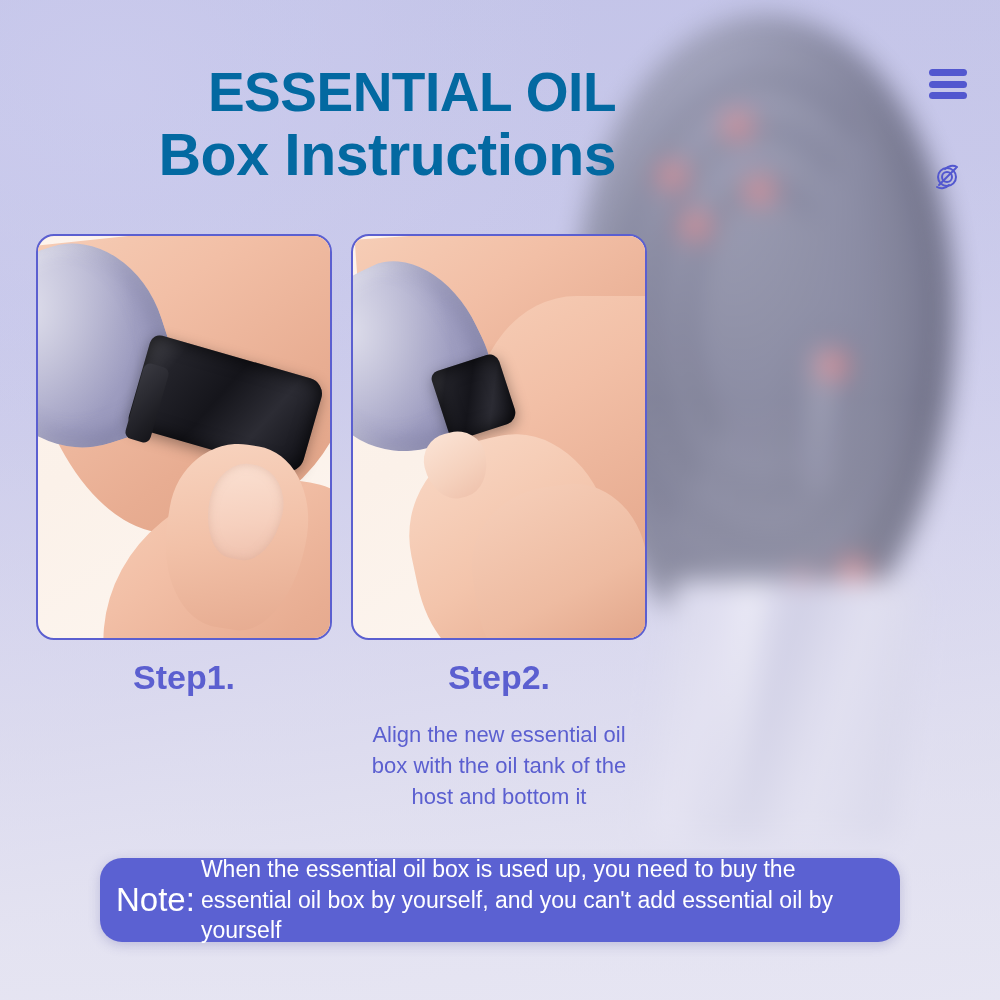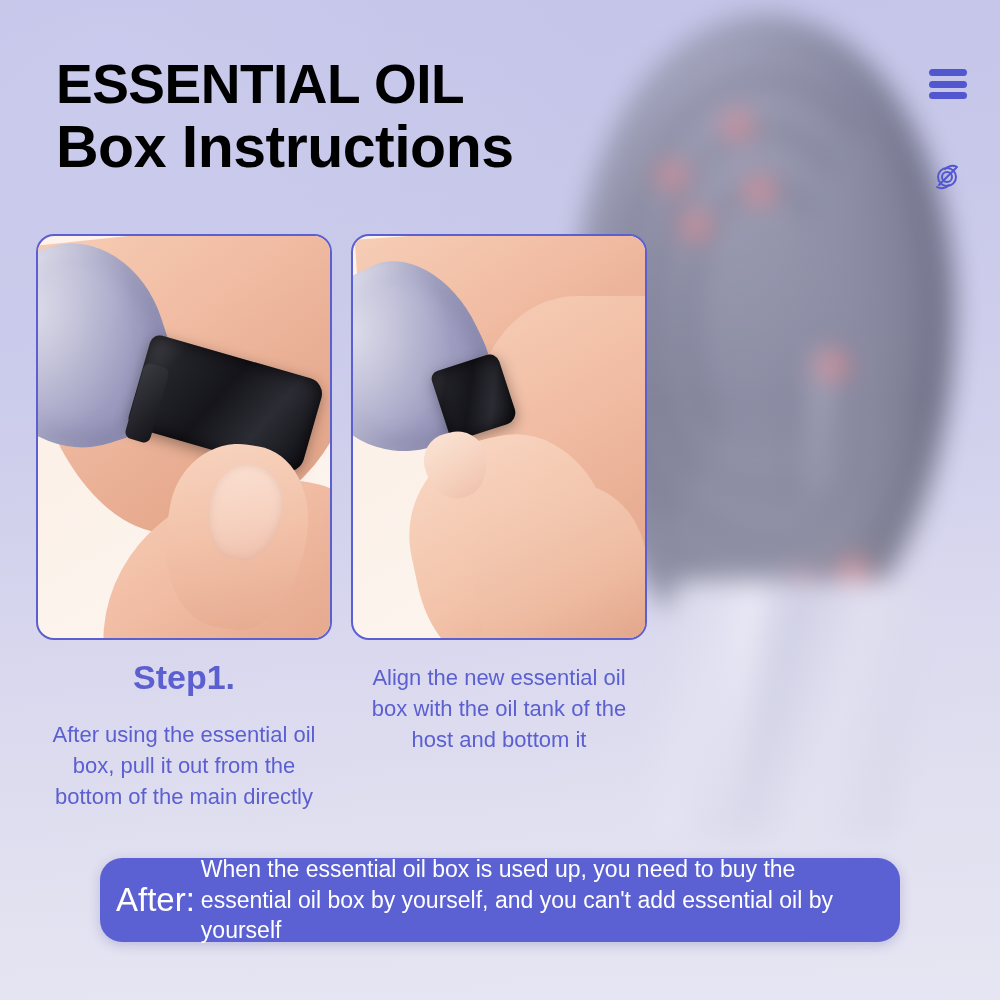--- a/index.html
+++ b/index.html
@@ -79,22 +79,22 @@
     cursor:pointer;
   }
   .icon-menu span{ display:block; height:7px; border-radius:4px; background:#5257cf; }
 
   .icon-target{
     position:absolute; left:928px; top:156px; width:40px; height:40px; cursor:pointer;
   }
 
   
   .title{
-    position:absolute; left:56px; top:56px; width:560px;
-    color:#000000; line-height:1.04; letter-spacing:-0.5px;
+    position:absolute; left:56px; top:64px; width:560px;
+    color:#0369a1; line-height:1.04; letter-spacing:-0.5px;text-align:right;
   }
   .title-l1{ font-size:55px; font-weight:bold; }
   .title-l2{ font-size:59px; font-weight:bold; margin-top:4px; }
 
   
   .steps{
     position:absolute; left:36px; top:234px; width:708px;
     display:flex; gap:19px;
   }
   .step{ width:296px; }
@@ -241,34 +241,34 @@
     <div class="step-photo">
       <div class="skin c1-skin-top"></div>
       <div class="skin c1-skin-bottom"></div>
       <div class="device c1-device"></div>
       <div class="oilbox c1-oilbox"></div>
       <div class="c1-oilbox-cap" style="position:absolute"></div>
       <div class="c1-thumb" style="position:absolute"></div>
       <div class="c1-nail" style="position:absolute"></div>
     </div>
     <div class="step-title">Step1.</div>
-    <div class="step-desc">After using the essential oil box, pull it out from the bottom of the main directly</div>
   </div>
 
   <div class="step">
     <div class="step-photo">
       <div class="skin c2-skin-top"></div>
       <div class="skin c2-skin-right"></div>
       <div class="device c2-device"></div>
       <div class="oilbox c2-oilbox"></div>
       <div class="c2-finger-a" style="position:absolute"></div>
       <div class="c2-finger-b" style="position:absolute"></div>
       <div class="c2-nail" style="position:absolute"></div>
     </div>
+    <div class="step-title">Step2.</div>
     <div class="step-desc">Align the new essential oil box with the oil tank of the host and bottom it</div>
   </div>
 
 </div>
 
 <div class="note">
-  <div class="note-label">After:</div>
+  <div class="note-label">Note:</div>
   <div class="note-text">When the essential oil box is used up, you need to buy the essential oil box by yourself, and you can't add essential oil by yourself</div>
 </div>
 
 </body></html>

